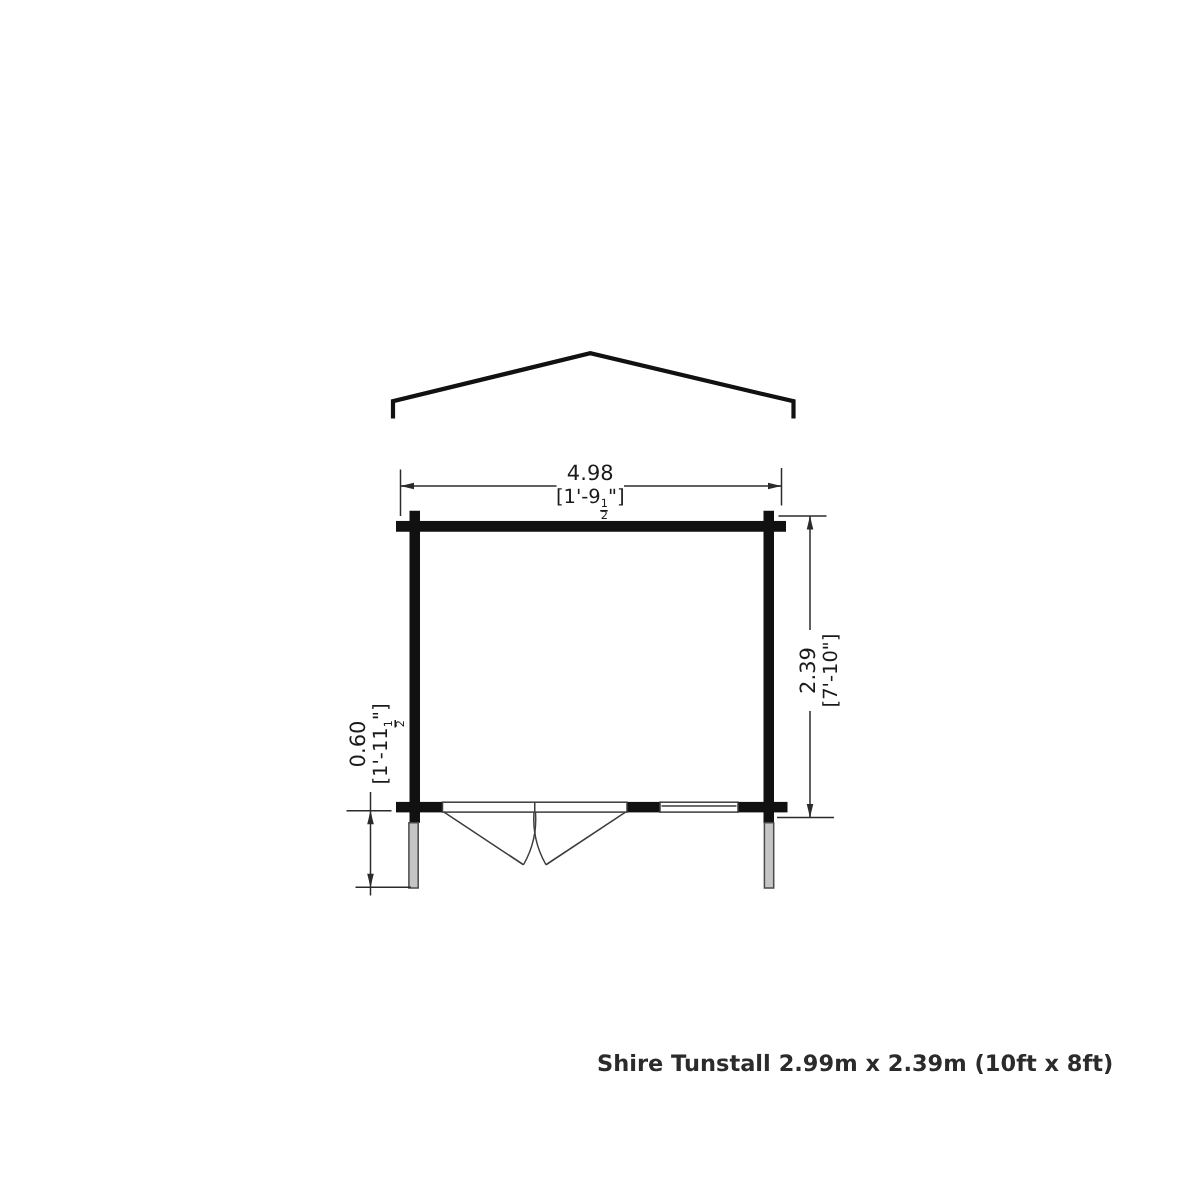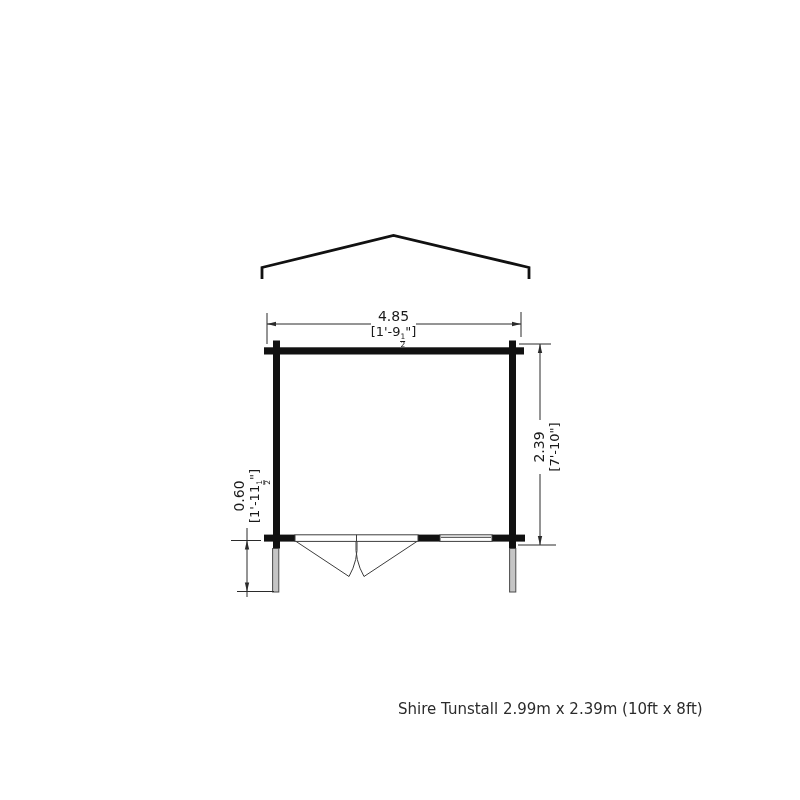--- a/index.html
+++ b/index.html
@@ -11,21 +11,21 @@
   #plan-svg{position:absolute;left:0;top:0;}
   .label{position:absolute;color:#1a1a1a;text-align:center;white-space:nowrap;}
   .dim-metric{font-size:14px;line-height:15px;}
   .dim-imperial{font-size:13px;line-height:15px;}
   .rot{transform:translate(-50%,-50%) rotate(-90deg);}
   .hcenter{transform:translateX(-50%);}
   .frac{display:inline-flex;flex-direction:column;font-size:7.5px;line-height:6.5px;
         vertical-align:-3px;text-align:center;}
   .frac .num{border-bottom:0.8px solid #1a1a1a;}
   #caption{position:absolute;left:398px;top:699px;font-size:15px;line-height:20px;
-           color:#2b2b2b;white-space:nowrap;text-align:left;}
+           color:#2b2b2b;white-space:nowrap;text-align:left;font-weight:bold;}
 </style>
 </head>
 <body>
 
 <svg id="plan-svg" width="800" height="800" viewBox="0 0 800 800">
 
   <path d="M262,279 L262,267.5 L393.5,235.5 L529,267.5 L529,279" fill="none" stroke="#111111" stroke-width="2.8" stroke-linejoin="miter"></path>
 
   <g fill="#111111" stroke="none">
     <rect x="264" y="347.3" width="260" height="7.2"></rect>
@@ -76,21 +76,21 @@
   <g stroke="#2b2b2b" stroke-width="1" fill="#2b2b2b">
     <line x1="231" y1="540.5" x2="261" y2="540.5"></line>
     <line x1="237" y1="591.5" x2="274" y2="591.5"></line>
     <line x1="247" y1="528" x2="247" y2="597"></line>
     <polygon points="247,540.5 244.8,549.5 249.2,549.5" stroke="none"></polygon>
     <polygon points="247,591.5 244.8,582.5 249.2,582.5" stroke="none"></polygon>
   </g>
 </svg>
 
 <div class="label hcenter" style="left:393.5px;top:309px;">
-  <div class="dim-metric">4.85</div>
+  <div class="dim-metric">4.98</div>
   <div class="dim-imperial"><span>[1'-9</span><span class="frac">
         <span class="num">1</span>
         <span class="den">2</span>
       </span><span>"]</span></div>
 </div>
 
 <div class="label rot" style="left:547px;top:447px;">
   <div class="dim-metric">2.39</div>
   <div class="dim-imperial">[7'-10"]</div>
 </div>

